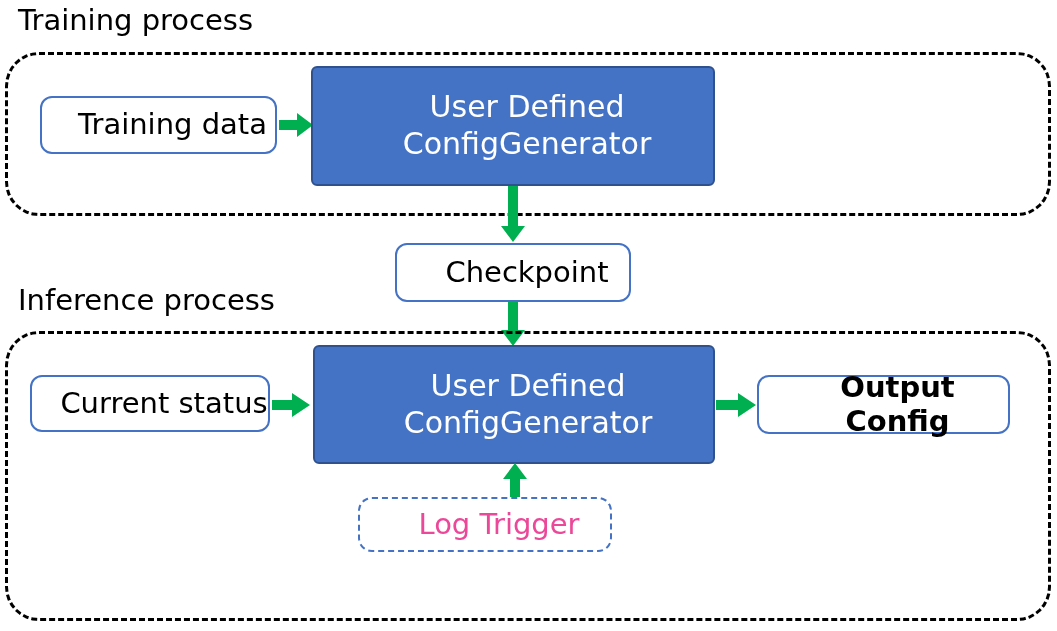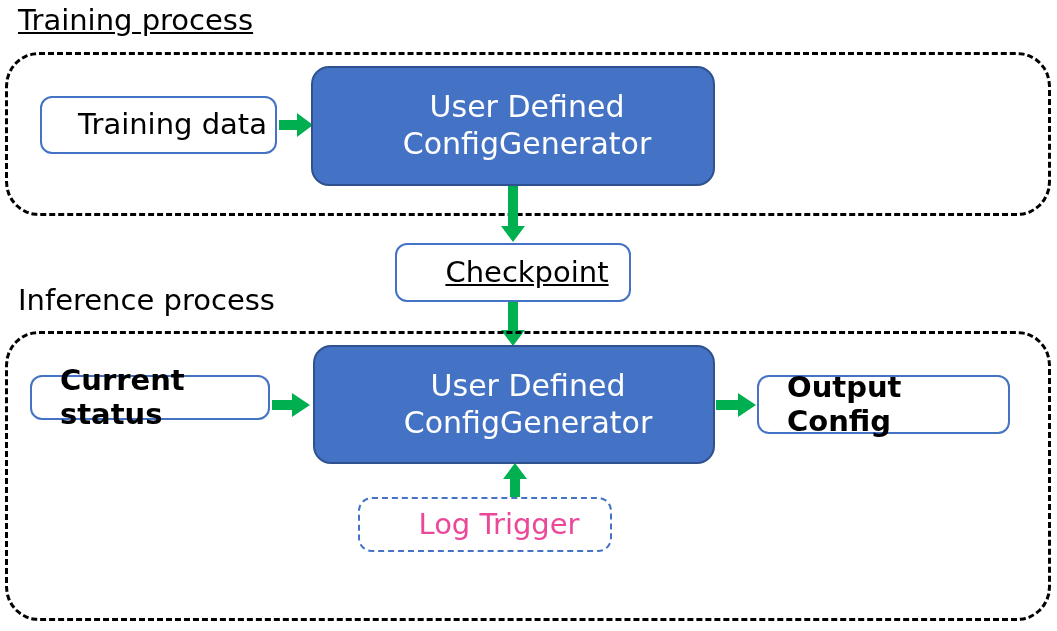--- a/index.html
+++ b/index.html
@@ -29,38 +29,38 @@
     border-radius: 34px;
     box-sizing: border-box;
     background: transparent;
   }
   .node {
     position: absolute;
     box-sizing: border-box;
     display: flex;
     align-items: center;
     justify-content: center;
-    text-align: left;
+    text-align: center;
     border-radius: 12px;
     padding-left: 28px;
   }
   .node-white {
     background: #ffffff;
     border: 2px solid #4472C4;
     color: #000000;
     font-size: 29px;
     line-height: 1.15;
   }
   .node-blue {
     background: #4472C4;
     border: 2px solid #2F528F;
     color: #ffffff;
     font-size: 30px;
     line-height: 1.22;
-    border-radius: 18px;
+    border-radius: 6px;
   }
   .node-dashed {
     background: #ffffff;
     border: 2.5px dashed #4472C4;
     color: #ec4899;
     font-size: 29px;
     line-height: 1.15;
     border-radius: 14px;
   }
   .arrow {
@@ -69,21 +69,21 @@
   .arrow svg {
     display: block;
     overflow: visible;
   }
 </style>
 </head>
 <body>
 
 <div id="canvas">
 
-  <div class="section-title" style="left:18px; top:6px;text-decoration:underline;">Training process</div>
+  <div class="section-title" style="left:18px; top:6px;">Training process</div>
 
   <div class="group-box" style="left:5px; top:52px; width:1046px; height:164px;"></div>
 
   <div class="node node-white" style="left:40px; top:96px; width:237px; height:58px;">
     <span>Training data</span>
   </div>
 
   <div class="arrow" style="left:279px; top:111px;">
     <svg width="36" height="28" viewBox="0 0 36 28">
       <path d="M0 9 L18 9 L18 2 L34 14 L18 26 L18 19 L0 19 Z" fill="#00B050"></path>
@@ -94,35 +94,35 @@
     <span>User Defined</span>
     <span>ConfigGenerator</span>
   </div>
 
   <div class="arrow" style="left:498px; top:186px;">
     <svg width="30" height="58" viewBox="0 0 30 58">
       <path d="M10 0 L20 0 L20 40 L27 40 L15 56 L3 40 L10 40 Z" fill="#00B050"></path>
     </svg>
   </div>
 
-  <div class="node node-white" style="left:395px; top:243px; width:236px; height:59px;text-decoration:underline;">
+  <div class="node node-white" style="left:395px; top:243px; width:236px; height:59px;">
     <span>Checkpoint</span>
   </div>
 
   <div class="arrow" style="left:498px; top:302px;">
     <svg width="30" height="46" viewBox="0 0 30 46">
       <path d="M10 0 L20 0 L20 28 L27 28 L15 44 L3 28 L10 28 Z" fill="#00B050"></path>
     </svg>
   </div>
 
   <div class="section-title" style="left:18px; top:286px;">Inference process</div>
 
   <div class="group-box" style="left:5px; top:331px; width:1046px; height:290px;"></div>
 
-  <div class="node node-white" style="left:30px; top:375px; width:240px; height:45px;font-weight:bold;">
+  <div class="node node-white" style="left:30px; top:375px; width:240px; height:57px;">
     <span>Current status</span>
   </div>
 
   <div class="arrow" style="left:272px; top:391px;">
     <svg width="40" height="28" viewBox="0 0 40 28">
       <path d="M0 9 L20 9 L20 2 L38 14 L20 26 L20 19 L0 19 Z" fill="#00B050"></path>
     </svg>
   </div>
 
   <div class="node node-blue" style="left:313px; top:345px; width:402px; height:119px; flex-direction:column;">

